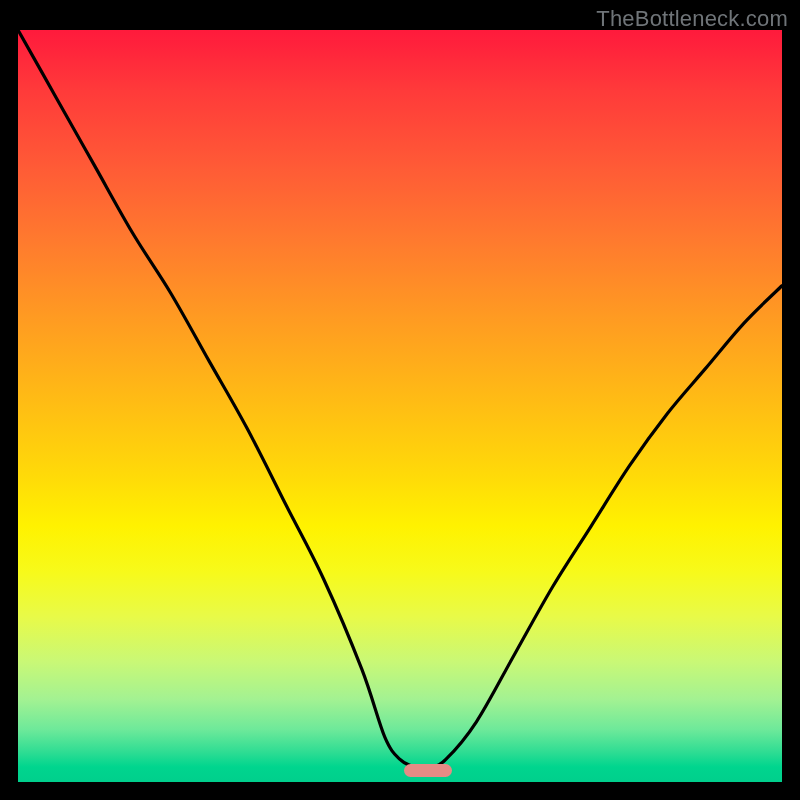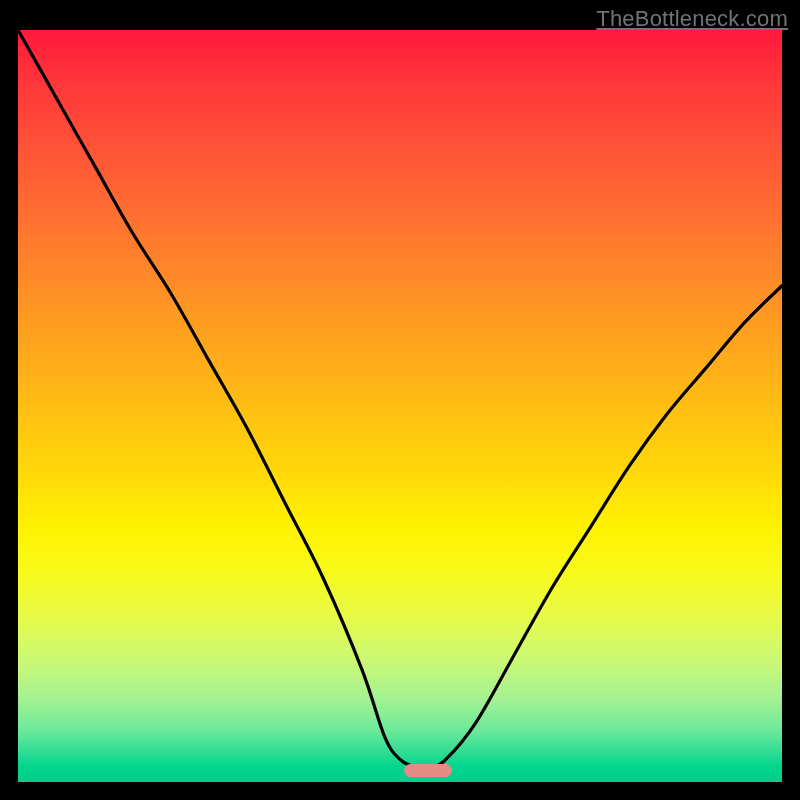--- a/index.html
+++ b/index.html
@@ -47,21 +47,20 @@
     overflow: hidden;
   }
   .watermark {
     position: absolute;
     top: 6px;
     right: 12px;
     color: #6f7478;
     font-size: 22px;
     letter-spacing: 0.2px;
     user-select: none;
-    text-decoration: underline;
   }
   svg.curve {
     position: absolute;
     left: 0;
     top: 0;
     width: 764px;
     height: 752px;
   }
   .marker {
     position: absolute;

